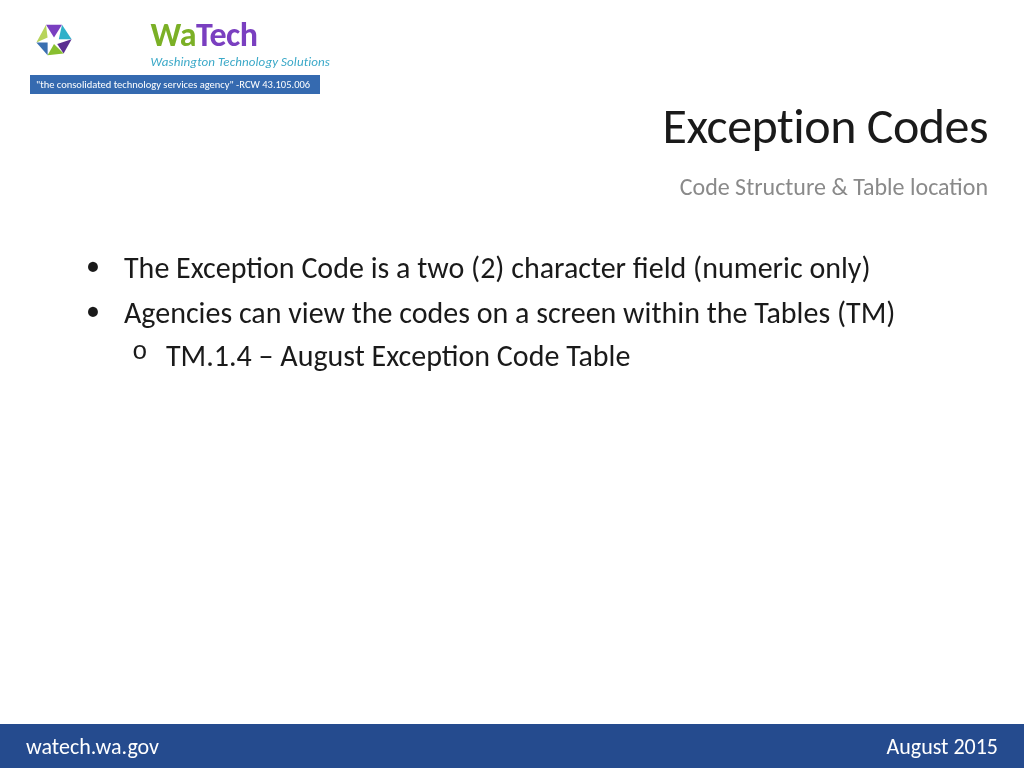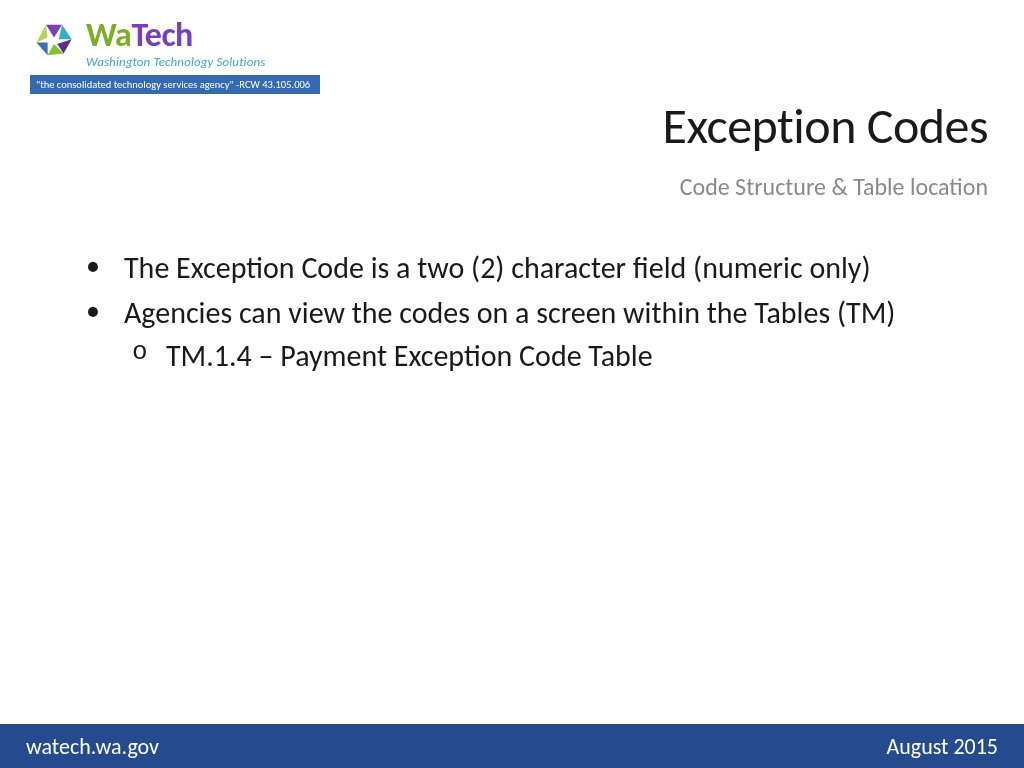--- a/index.html
+++ b/index.html
@@ -1,21 +1,21 @@
 <!DOCTYPE html>
 <html><head>
 <meta charset="utf-8">
 <style>
   * { margin: 0; padding: 0; box-sizing: border-box; }
   html, body { width: 1024px; height: 768px; overflow: hidden; font-family: Calibri, 'Segoe UI', Arial, sans-serif; background: #fff; }
   .slide { position: relative; width: 1024px; height: 768px; }
 
   
   .logo-block { position: absolute; top: 18px; left: 30px; width: 300px; }
-  .logo-row { display: flex; align-items: center; gap: 8px; }
+  .logo-row { display: flex; align-items: center; gap: 8px; justify-content: space-between; }
   .hex-icon { width: 48px; height: 48px; }
   .logo-text { display: flex; flex-direction: column; }
   .logo-brand { font-size: 34px; font-weight: 700; line-height: 1; letter-spacing: -0.5px; }
   .logo-brand .wa { color: #7bb026; }
   .logo-brand .tech { color: #7a3fc0; }
   .logo-sub { color: #3ba9c8; font-size: 13px; margin-top: 2px; letter-spacing: 0.1px; font-style: italic; }
   .logo-strip { background: #356ab0; color: #fff; font-size: 10.5px; padding: 3px 6px; margin-top: 6px; width: 290px; }
 
   
   .title-block { position: absolute; top: 95px; right: 36px; text-align: right; }
@@ -63,21 +63,21 @@
     <div class="title">Exception Codes</div>
     <div class="subtitle">Code Structure &amp; Table location</div>
   </div>
 
   <div class="body">
     <ul>
       <li><span>The Exception Code is a two (2) character field (numeric only)</span></li>
       <li>
         <span>Agencies can view the codes on a screen within the Tables (TM)</span>
         <ul class="sub">
-          <li><span>TM.1.4 – Payment Exception Code Table</span></li>
+          <li><span>TM.1.4 – August Exception Code Table</span></li>
         </ul>
       </li>
     </ul>
   </div>
 
   <div class="footer">
     <span>watech.wa.gov</span>
     <span>August 2015</span>
   </div>
 

